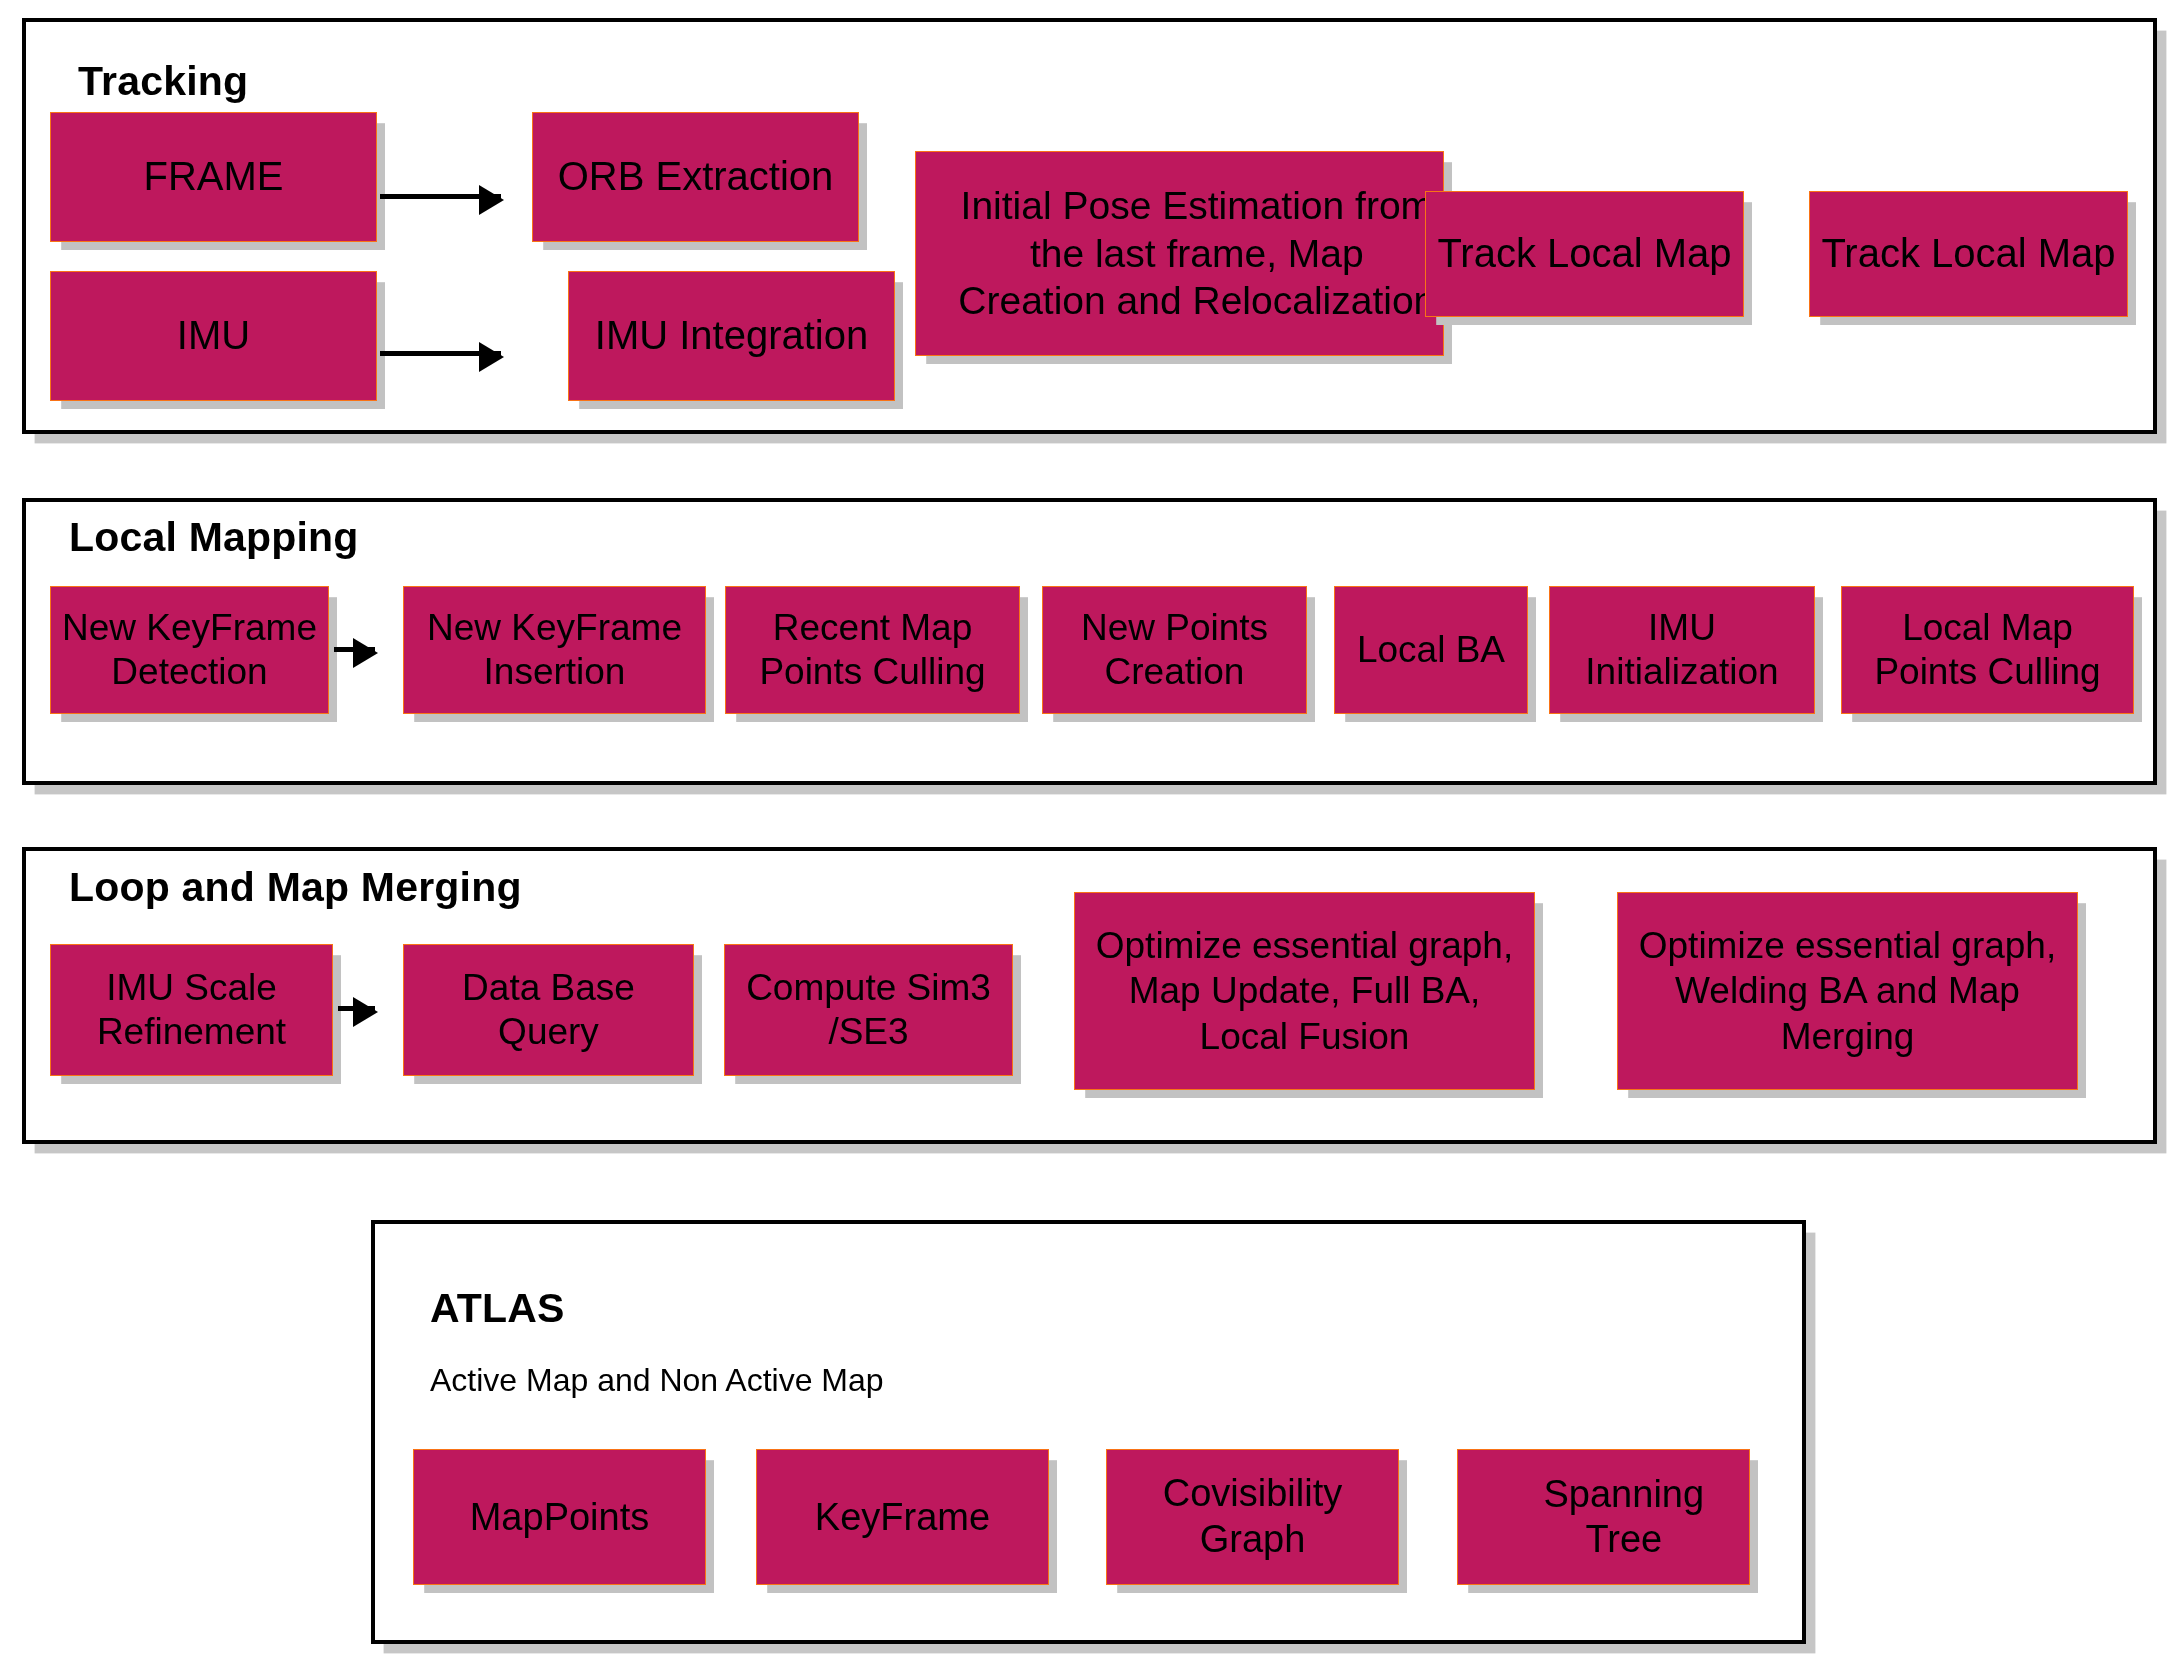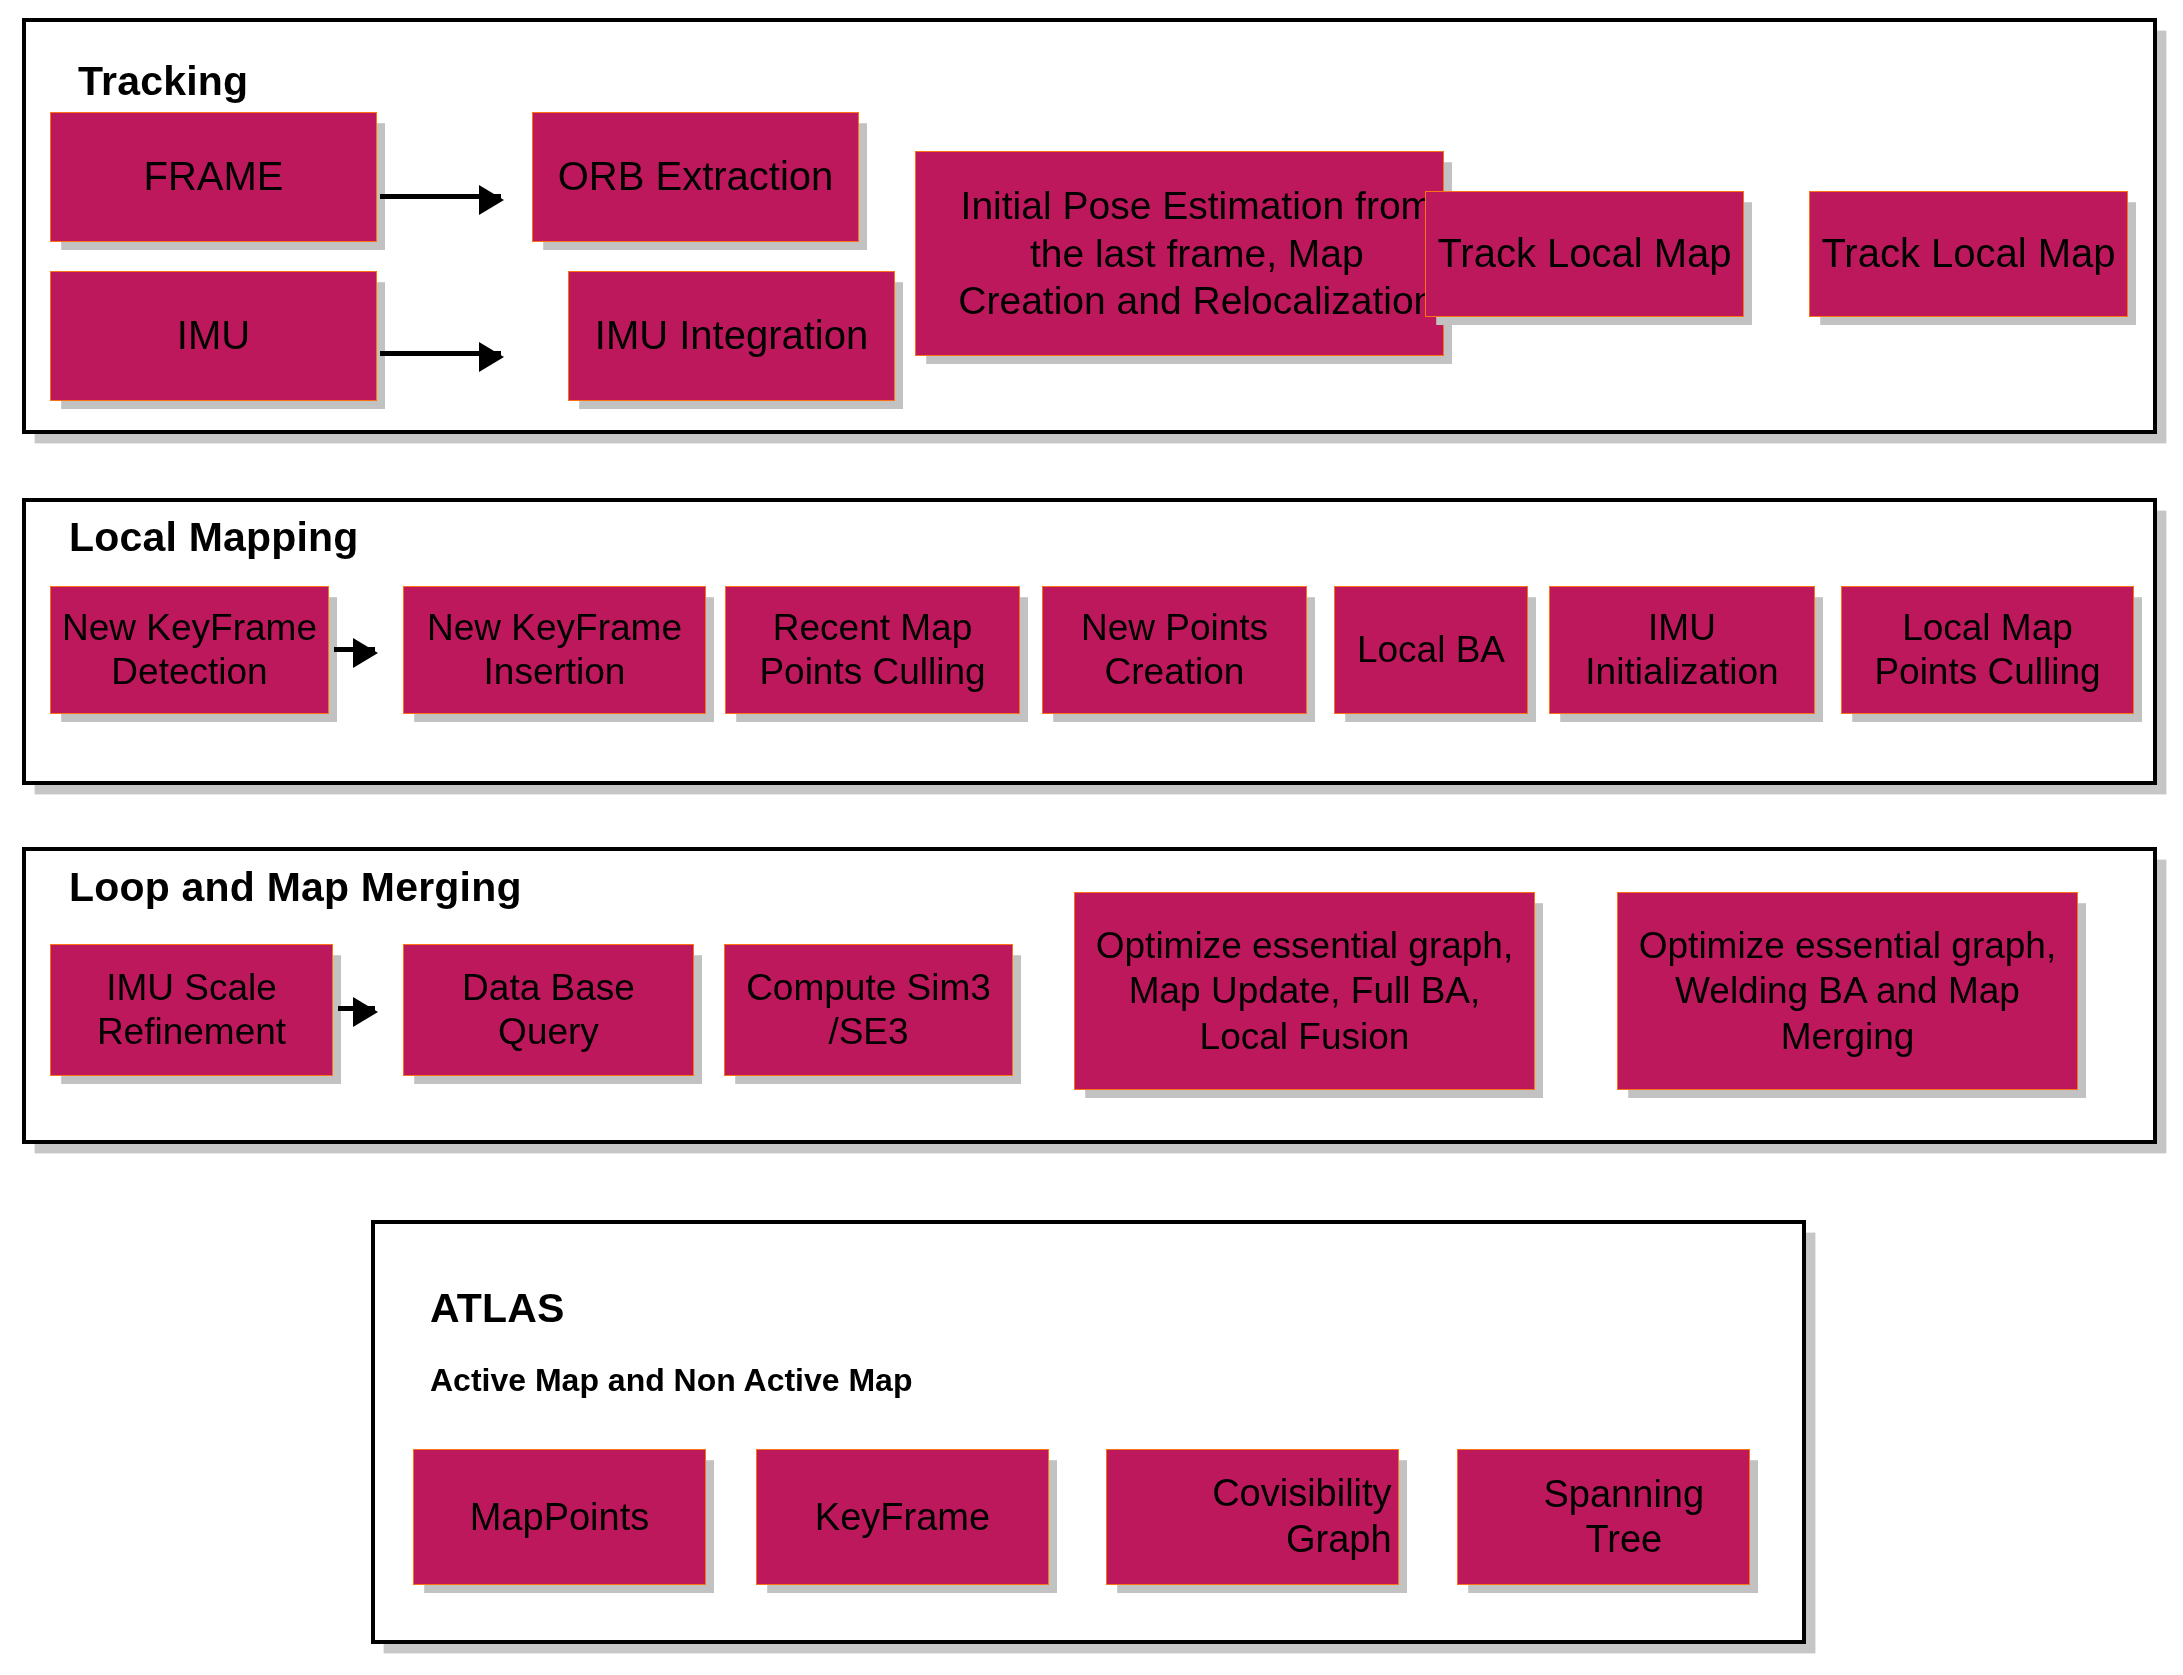--- a/index.html
+++ b/index.html
@@ -63,21 +63,21 @@
     top: -13.6px;
     width: 0;
     height: 0;
     border-left: 25.5px solid #000000;
     border-top: 15px solid transparent;
     border-bottom: 15px solid transparent;
   }
 
   .atlas-sub {
     position: absolute;
-    font-weight: bold;
+    font-weight: normal;
     color: #000000;
     white-space: nowrap;
   }
 </style>
 </head>
 <body>
 
 <div id="canvas">
 
   <div class="panel" style="left:21.5px; top:18.3px; width:2135px; height:416px;"></div>
@@ -136,18 +136,18 @@
   <div class="arrow" style="left:338px; top:1006px; width:37px;"></div>
 
   <div class="panel" style="left:371px; top:1220px; width:1435px; height:424px;"></div>
   <div class="panel-title" style="left:430px; top:1285px; font-size:41px;">ATLAS</div>
   <div class="atlas-sub" style="left:430px; top:1362px; font-size:32px;">Active Map and Non Active Map</div>
 
   <div class="box" style="left:413px; top:1449px; width:293px; height:136px; font-size:38px;">MapPoints</div>
 
   <div class="box" style="left:756px; top:1449px; width:293px; height:136px; font-size:38px;">KeyFrame</div>
 
-  <div class="box" style="left:1106px; top:1449px; width:293px; height:136px; font-size:38px; line-height:1.2;text-align:right;">Covisibility Graph</div>
+  <div class="box" style="left:1106px; top:1449px; width:293px; height:136px; font-size:38px; line-height:1.2;">Covisibility Graph</div>
 
   <div class="box" style="left:1457px; top:1449px; width:293px; height:136px; font-size:38px;padding-left:47px;">Spanning Tree</div>
 
 </div>
 
 
 </body></html>

